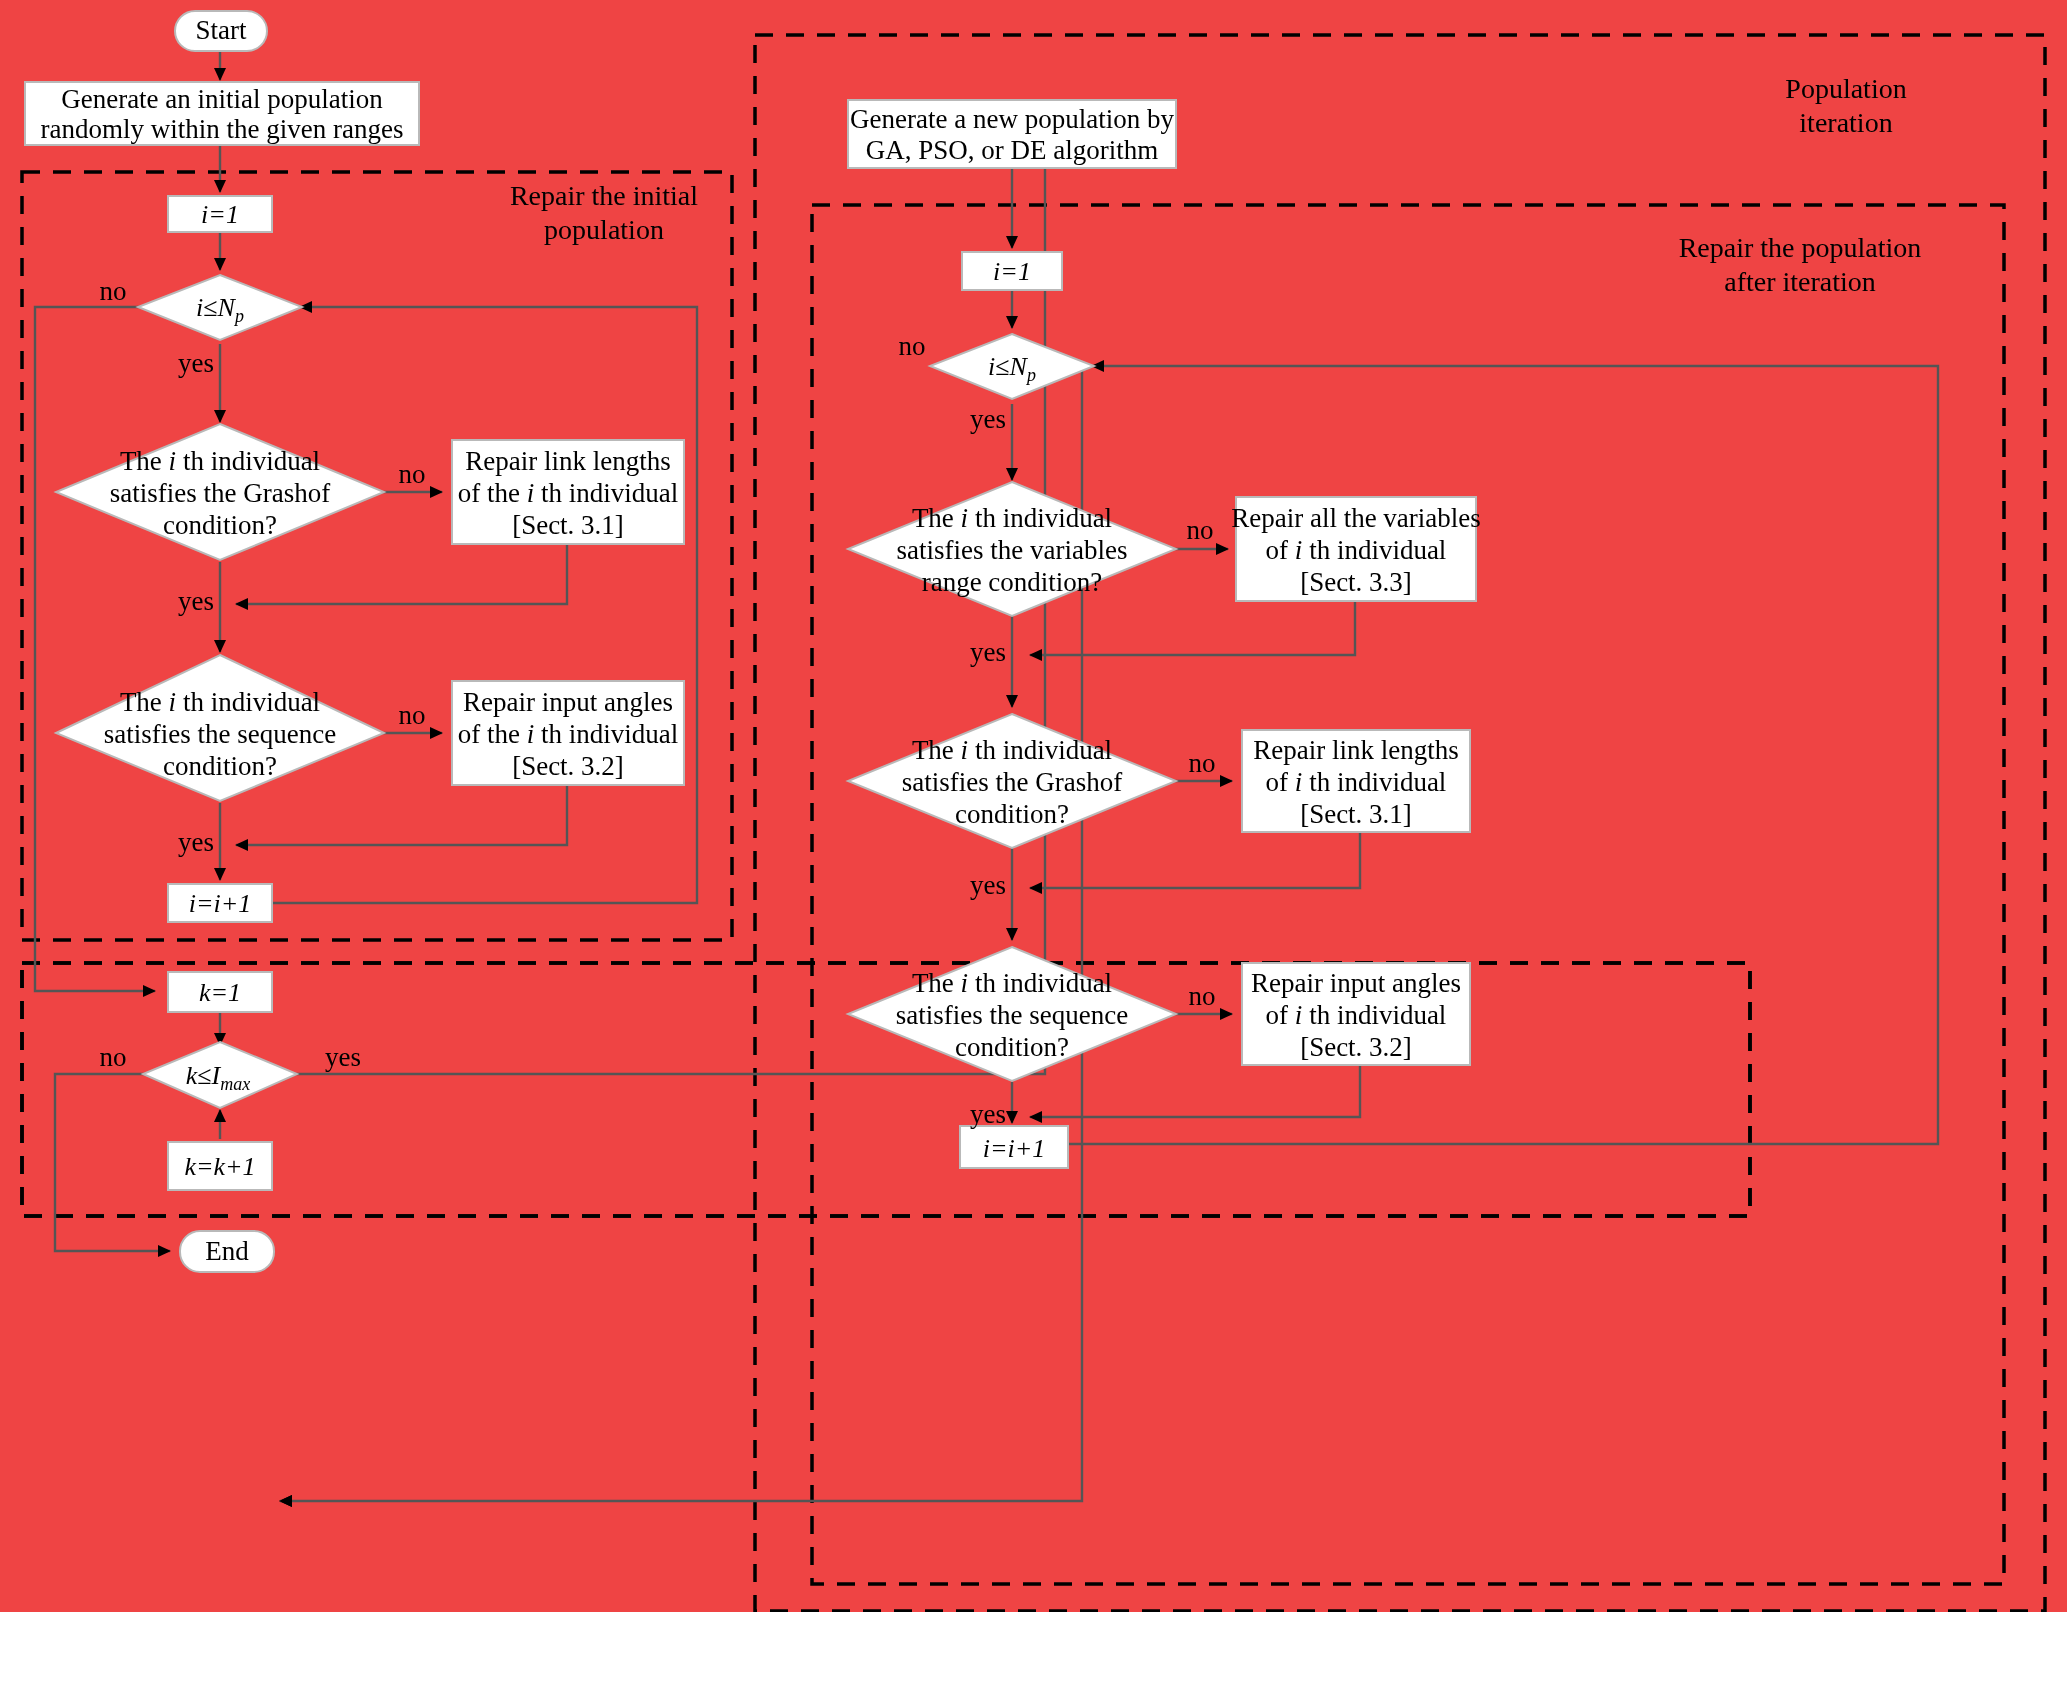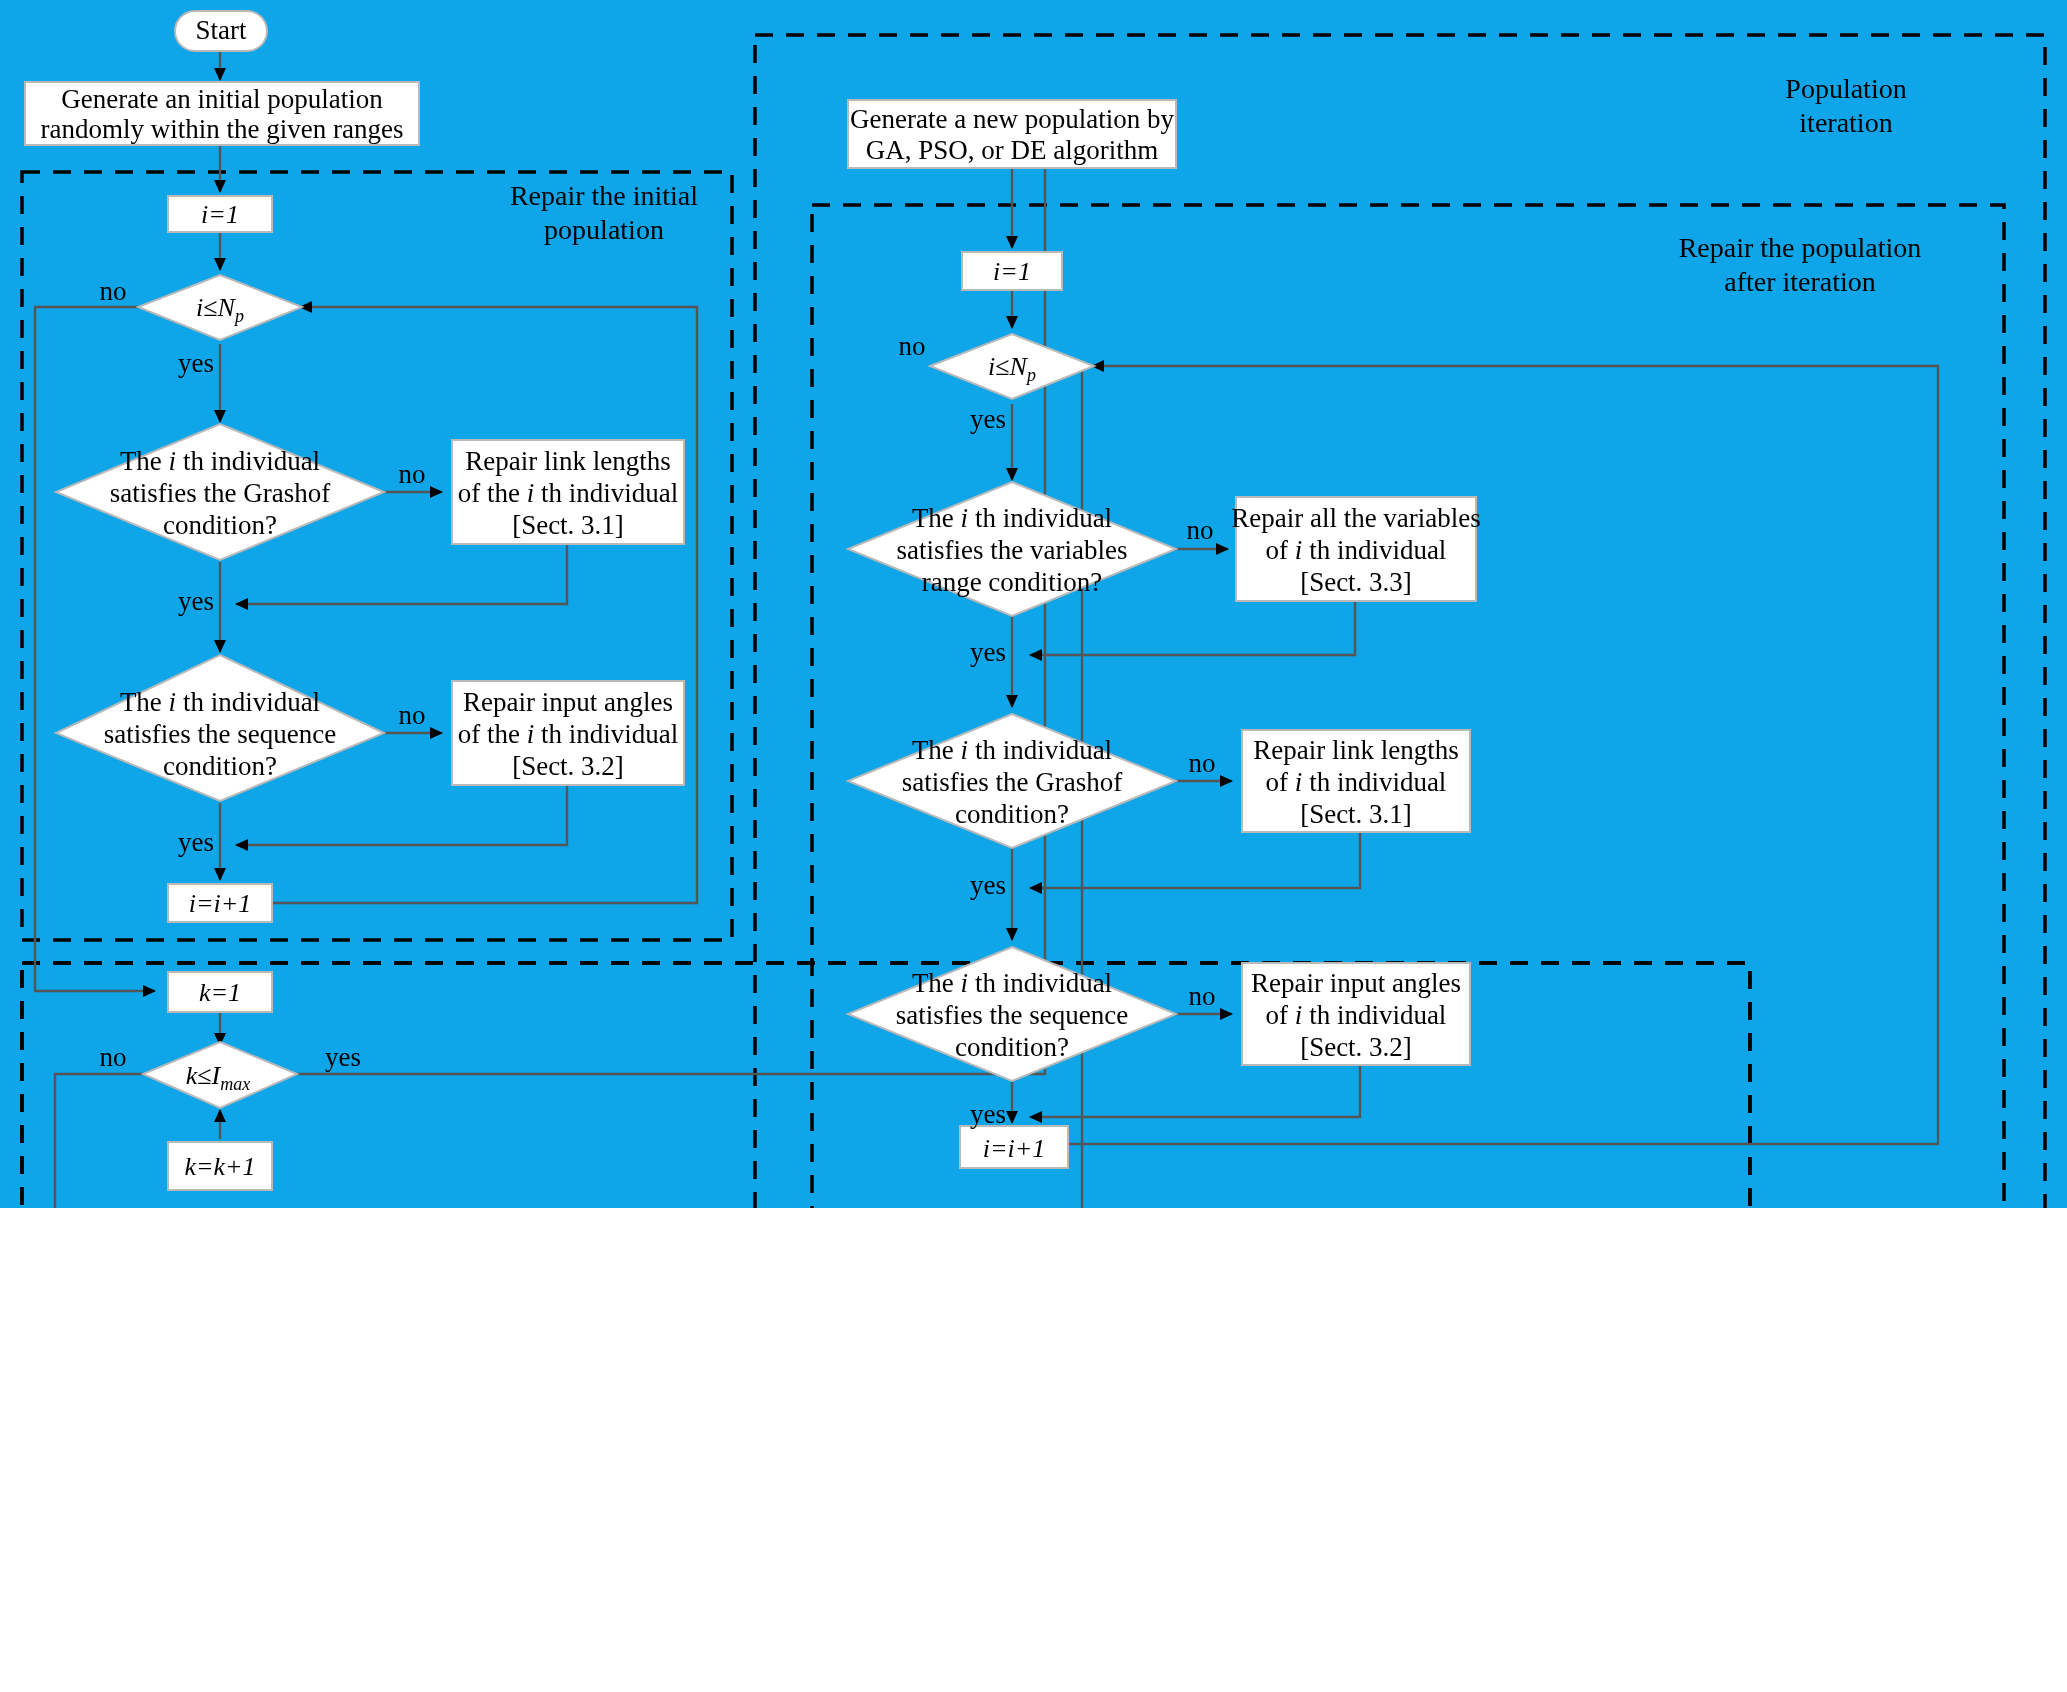--- a/index.html
+++ b/index.html
@@ -1,16 +1,16 @@
 <!DOCTYPE html>
 <html><head>
 <meta charset="utf-8">
 <style>
   html,body{margin:0;padding:0;background:#ffffff;}
-  #stage{position:relative;width:2067px;height:1208px;background:#0ea5e9;
+  #stage{position:relative;width:2067px;height:1612px;background:#ef4444;
          font-family:"Liberation Serif", serif;}
   svg{position:absolute;left:0;top:0;}
   .nodetext{font-family:"Liberation Serif", serif;fill:#000;}
   .it{font-style:italic;}
 </style>
 </head>
 <body>
 
 <div id="stage">
 

